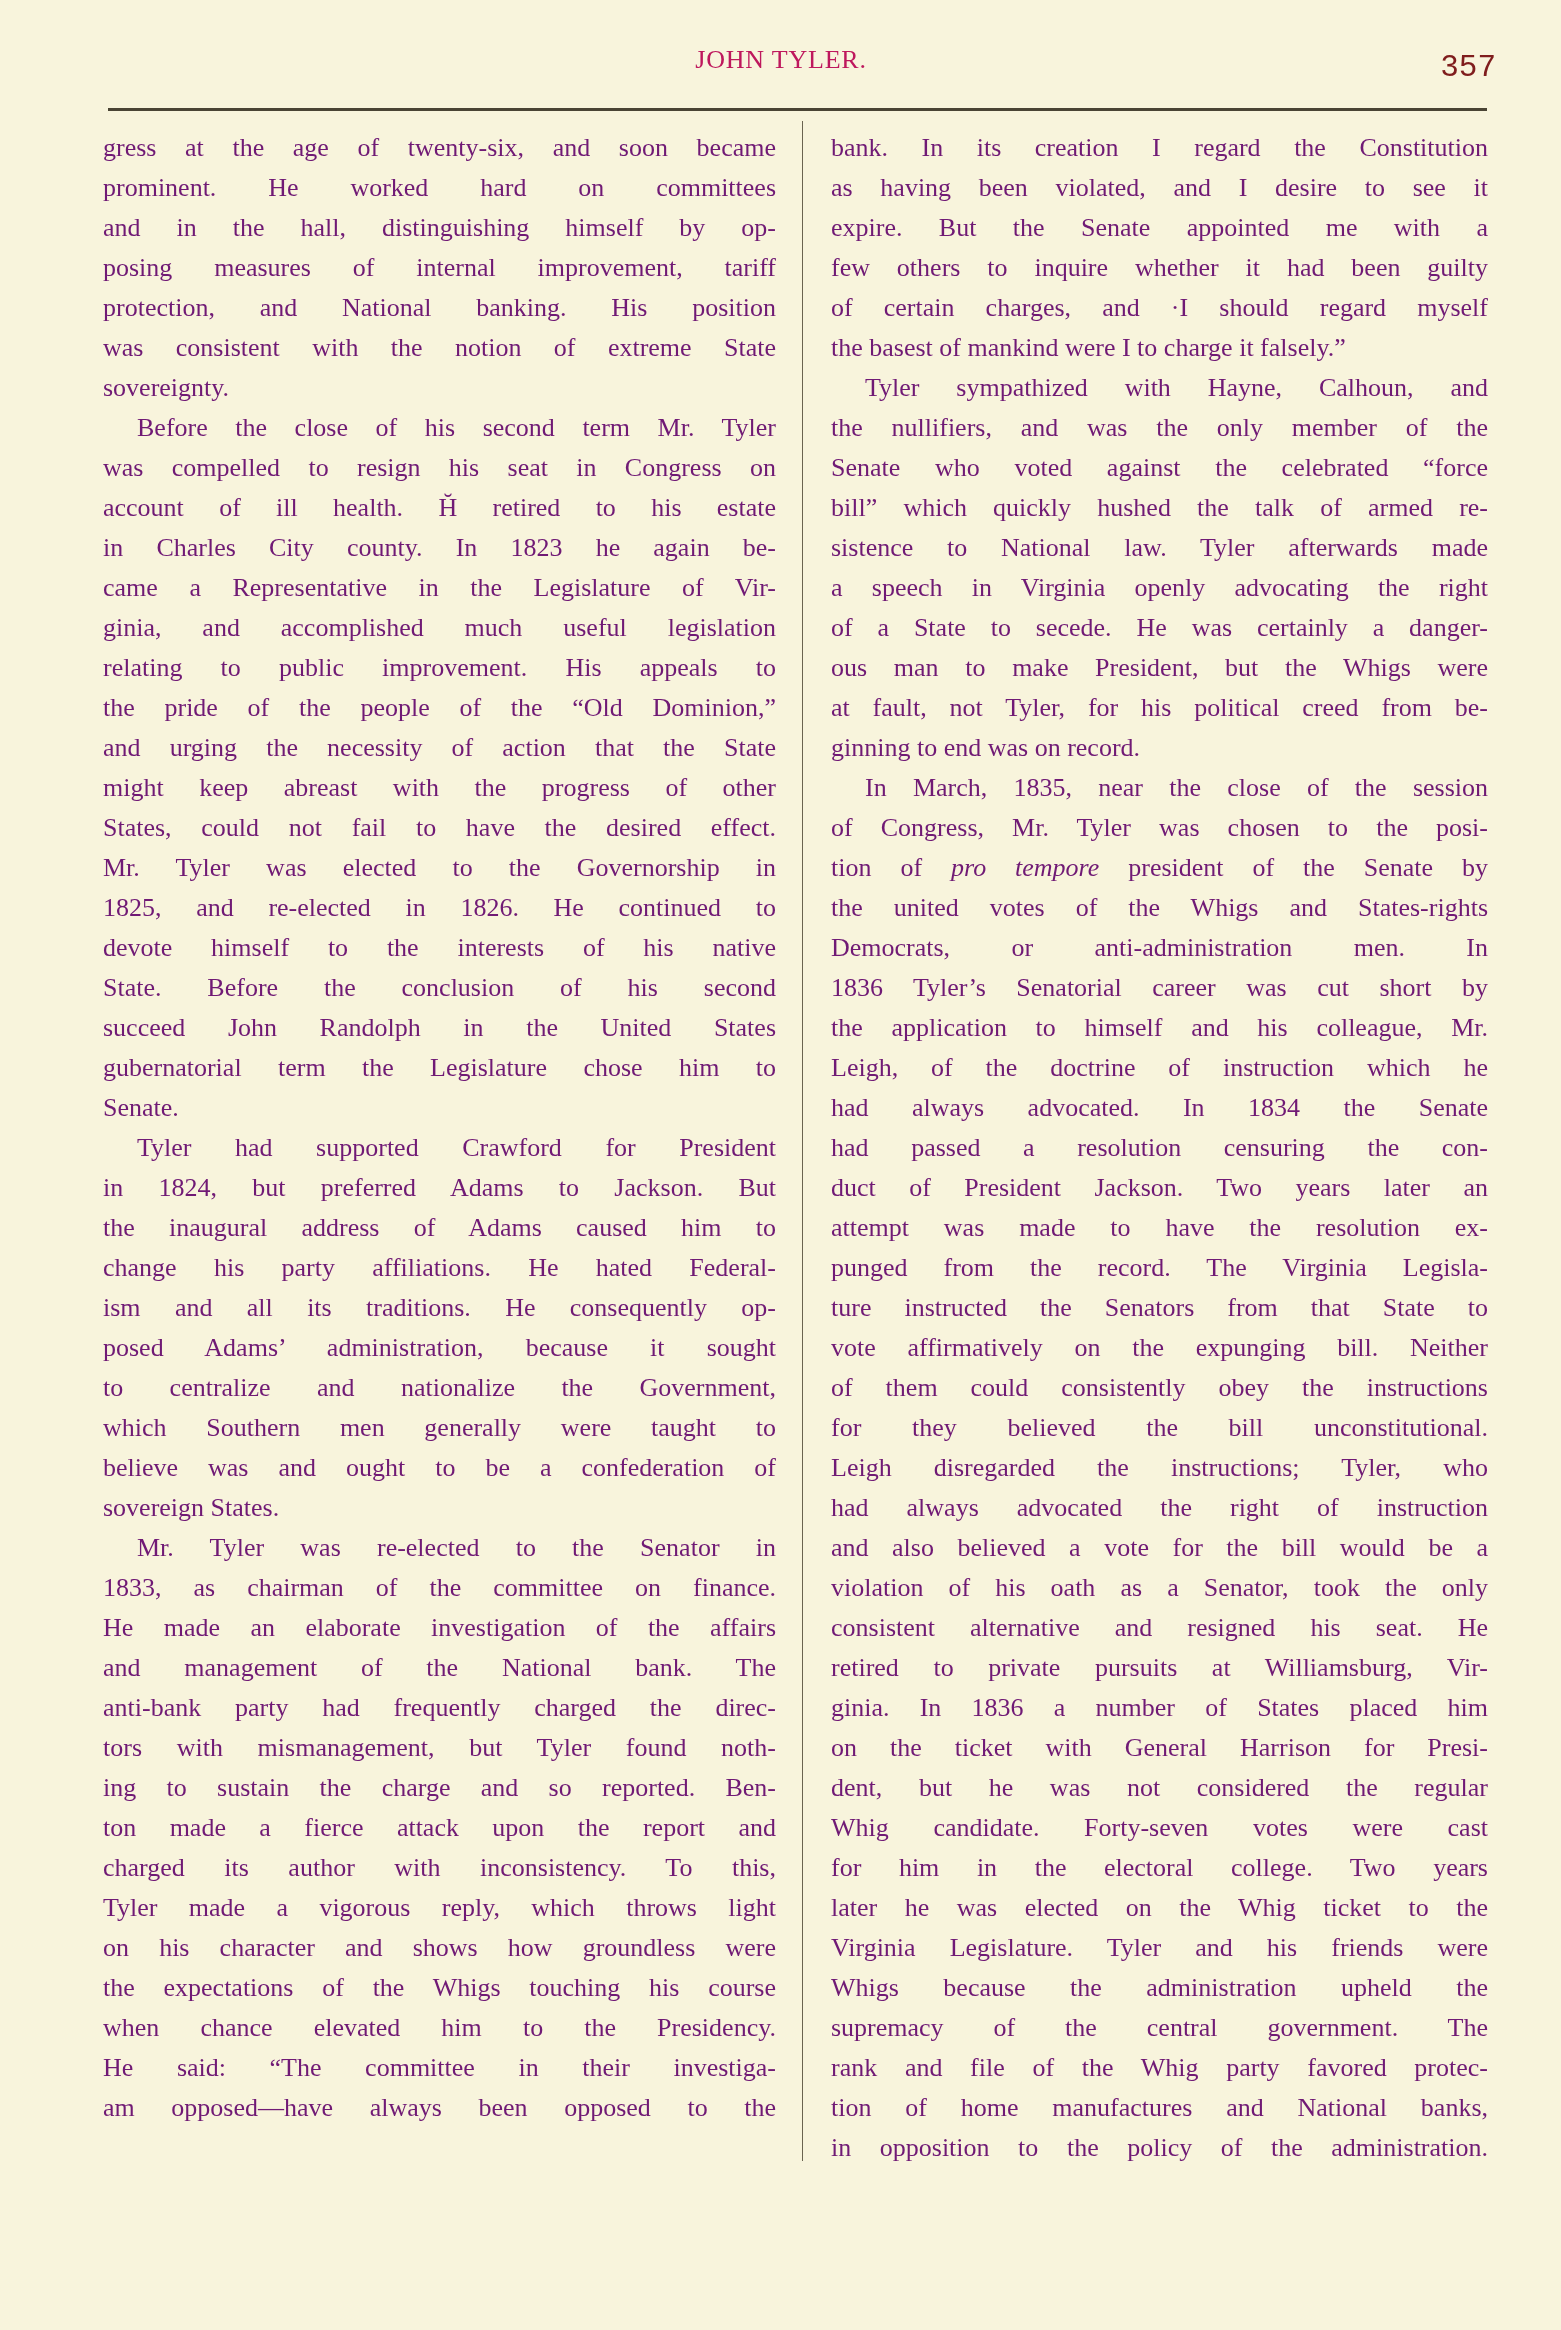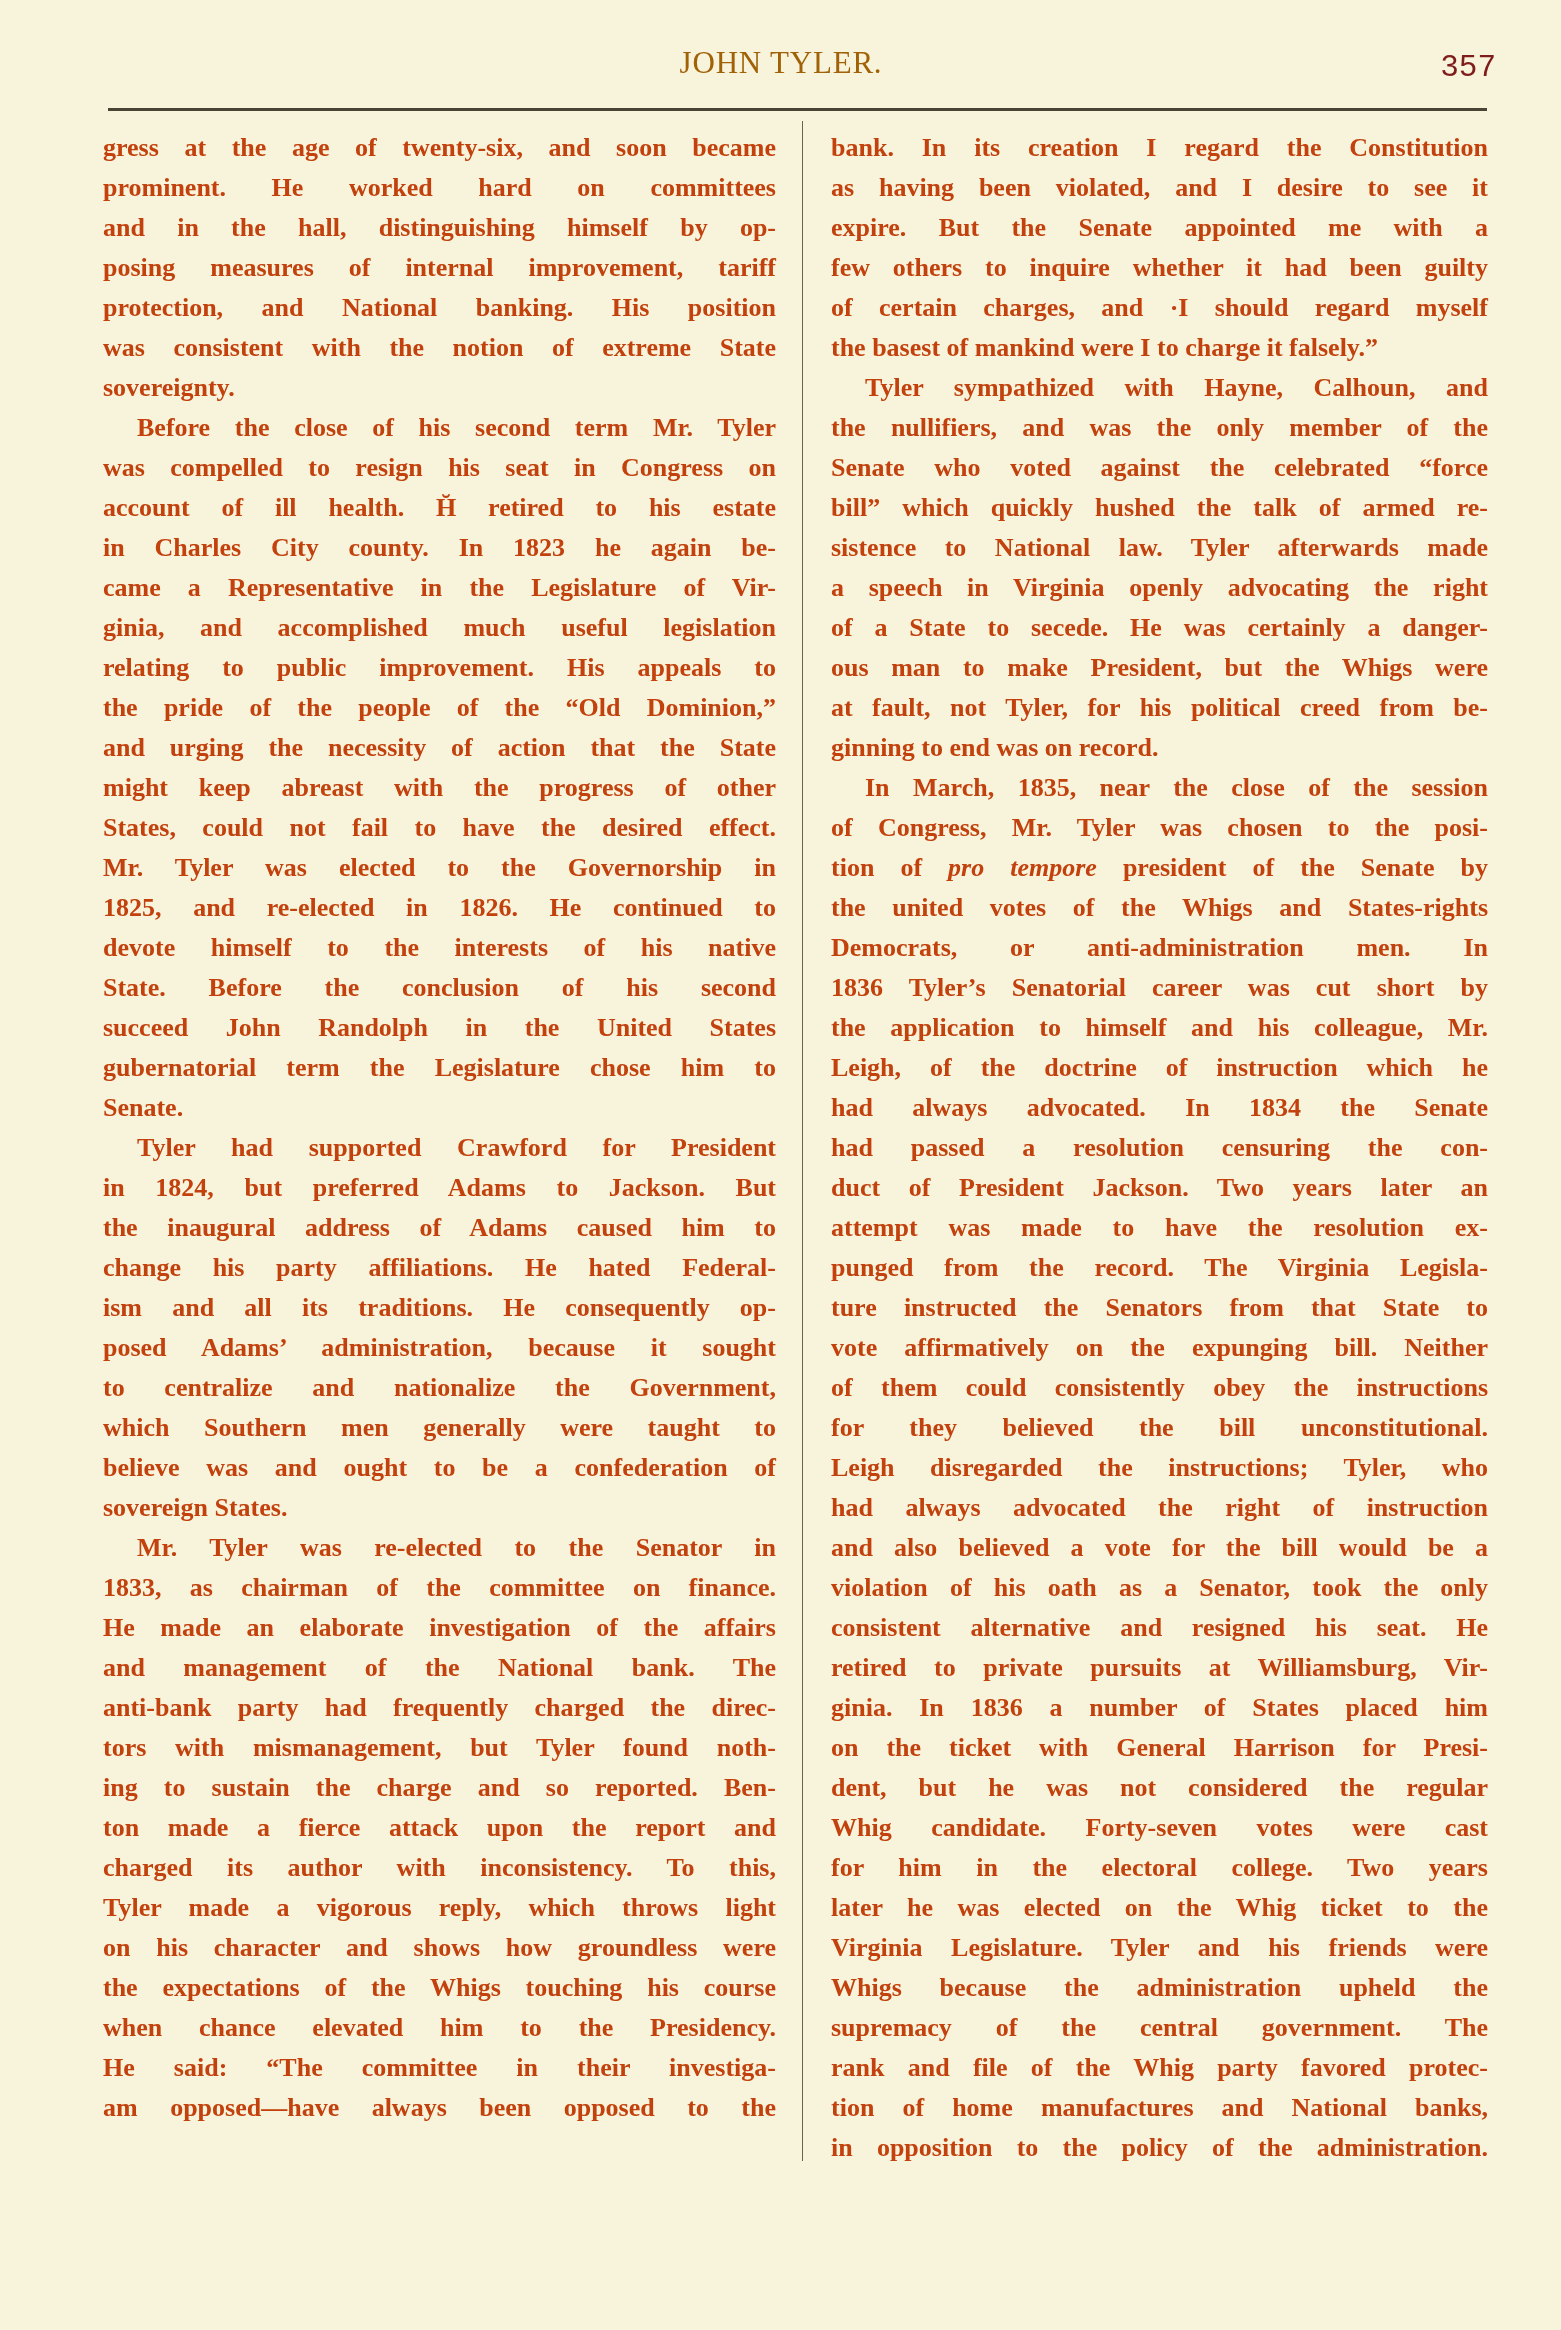--- a/index.html
+++ b/index.html
@@ -17,23 +17,23 @@
     top: 45px;
     left: 0;
     width: 1562px;
     height: 41px;
   }
   .running-title {
     position: absolute;
     left: 0; right: 0;
     top: 0;
     text-align: center;
-    font-size: 31px;
+    font-size: 26px;
     letter-spacing: 0.8px;
-    color: #a16207;
+    color: #be185d;
   }
   .page-number {
     position: absolute;
     right: 66px;
     top: 4.9px;
     font-size: 31px;
     color: #7f1d1d;
     font-family: Liberation Mono, monospace;
   }
   .head-rule {
@@ -43,22 +43,21 @@
     width: 1379px;
     height: 2.5px;
     background: #4a4434;
   }
   .column {
     position: absolute;
     top: 128px;
     font-size: 26px;
     line-height: 40px;
     text-align: justify;
-    color: #c2410c;
-    font-weight: bold;
+    color: #701a75;
   }
   .col-left { left: 103px; width: 673px; }
   .col-right { left: 831px; width: 657px; }
   .col-divider {
     position: absolute;
     left: 802px;
     top: 121px;
     width: 0.8px;
     height: 2040px;
     background: #6a6350;

